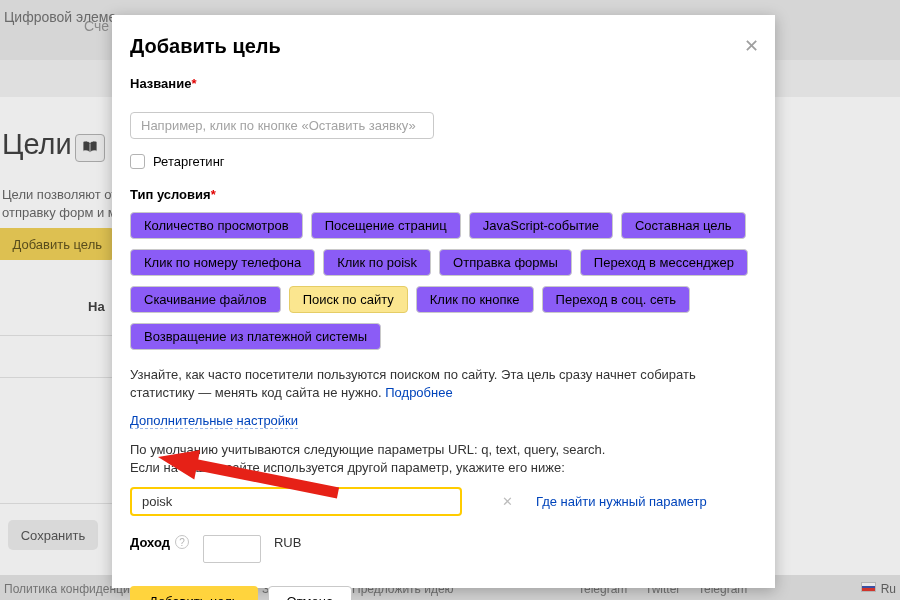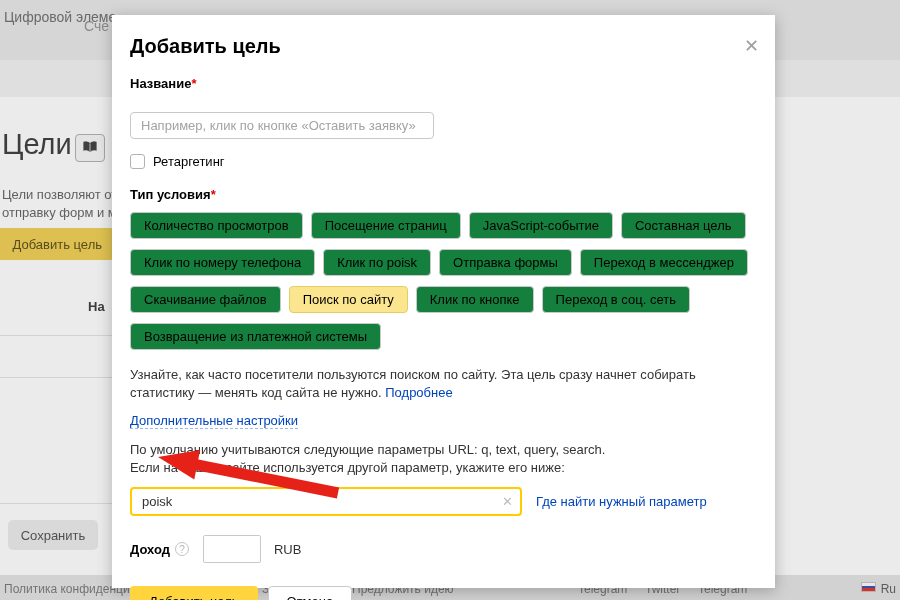--- a/index.html
+++ b/index.html
@@ -42,32 +42,32 @@
   .m-close { position:absolute; right:16px; top:22px; font-size:18px; color:#9f9f9f; cursor:pointer; line-height:1; }
   .m-label { font-size:13px; font-weight:bold; color:#000; margin-top:18px; }
   .req { color:#e00000; }
   .m-name-input { margin-top:21px; width:304px; height:27px; border:1px solid #c9c9c9; border-radius:4px; font-size:13px; padding:0 10px; color:#333; font-family:"Liberation Sans", sans-serif; }
   .m-name-input::placeholder { color:#a3a3a3; }
   .chk-row { margin-top:15px; display:flex; align-items:center; }
   .chk-box { width:15px; height:15px; border:1px solid #b3b3b3; border-radius:3px; background:#fff; }
   .chk-label { font-size:13px; color:#000; margin-left:8px; }
   .chips { margin-top:10px; display:flex; gap:8px; }
   .chips:first-of-type { margin-top:9px; }
-  .chip { height:27px; border:1px solid #c9c9c9; border-radius:4px; background:#15803d; font-size:13px; color:#000; display:flex; align-items:center; padding:0 13px; white-space:nowrap; cursor:pointer; }
+  .chip { height:27px; border:1px solid #c9c9c9; border-radius:4px; background:#8b5cf6; font-size:13px; color:#000; display:flex; align-items:center; padding:0 13px; white-space:nowrap; cursor:pointer; }
   .chip.selected { background:#fbe68f; border-color:#e5cd66; }
   .m-info { margin-top:16px; font-size:13px; color:#333; line-height:1.35; width:628px; }
   a.lnk { color:#0044bb; text-decoration:none; cursor:pointer; }
   .m-adv { display:inline-block; margin-top:12px; font-size:13px; color:#0044bb; border-bottom:1px dashed #9db9e8; cursor:pointer; }
   .m-params { margin-top:12px; font-size:13px; color:#333; line-height:1.4; }
   .param-row { margin-top:10px; display:flex; align-items:center; }
   .param-wrap { position:relative; width:392px; }
-  .param-input { width:392px; height:29px; border:2px solid #ffcc00; border-radius:4px; font-size:13px; padding:0 28px 0 10px; color:#333; font-family:"Liberation Sans", sans-serif; }
+  .param-input { width:332px; height:29px; border:2px solid #ffcc00; border-radius:4px; font-size:13px; padding:0 28px 0 10px; color:#333; font-family:"Liberation Sans", sans-serif; }
   .param-clear { position:absolute; right:9px; top:7px; font-size:13px; color:#bcbcbc; cursor:pointer; }
   .param-link { font-size:13px; margin-left:14px; }
-  .rev-row { margin-top:19px; display:flex; align-items:center; }
+  .rev-row { margin-top:19px; display:flex; align-items:flex-start; }
   .rev-label { font-size:13px; font-weight:bold; color:#000; }
   .help-ic { width:14px; height:14px; border:1px solid #c4c4c4; border-radius:50%; color:#b5b5b5; font-size:10px; display:flex; align-items:center; justify-content:center; margin-left:5px; }
   .rev-input { width:58px; height:28px; border:1px solid #c9c9c9; border-radius:2px; margin-left:14px; padding:0 8px; font-size:13px; font-family:"Liberation Sans", sans-serif; }
   .rev-cur { font-size:13px; color:#333; margin-left:13px; }
   .m-actions { margin-top:23px; display:flex; gap:10px; }
   .btn { height:30px; border-radius:4px; font-size:13px; display:flex; align-items:center; padding:0 18px; cursor:pointer; border:1px solid transparent; }
   .btn-primary { background:#ffd43d; color:#000; }
   .btn-secondary { background:#fff; border-color:#c9c9c9; color:#000; }
 
   .arrow-svg { position:absolute; left:36px; top:424px; pointer-events:none; }

